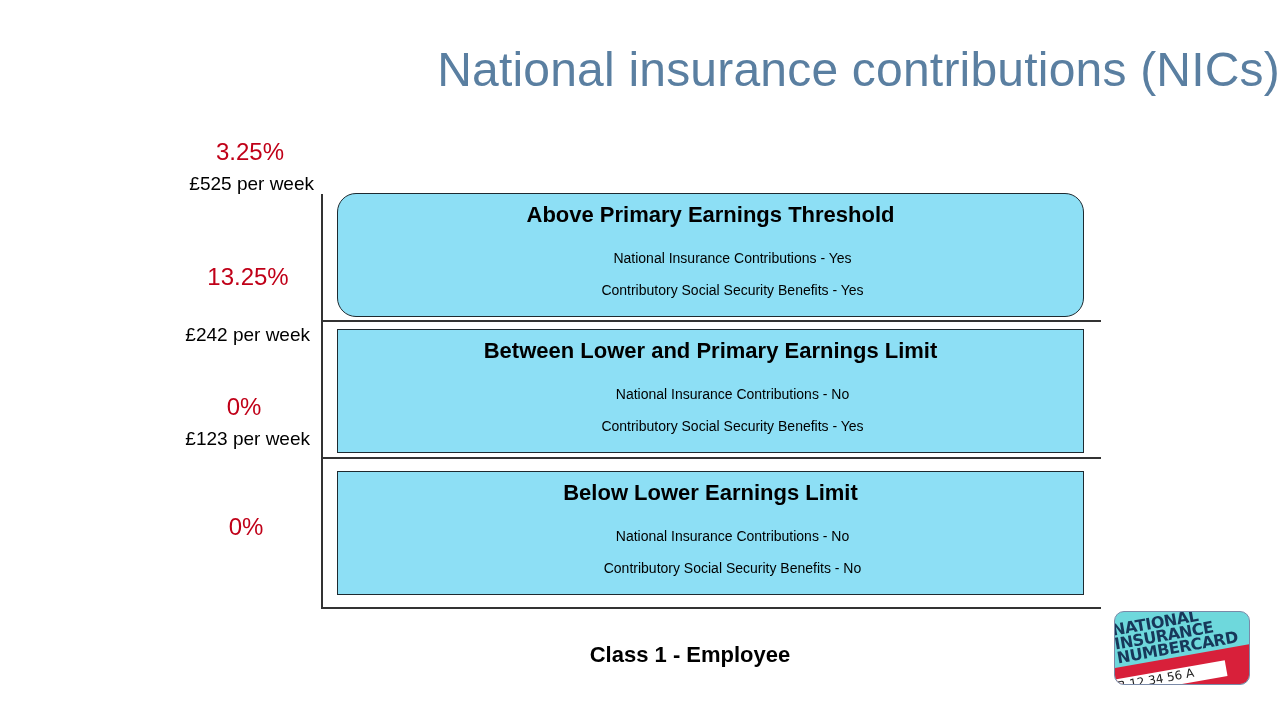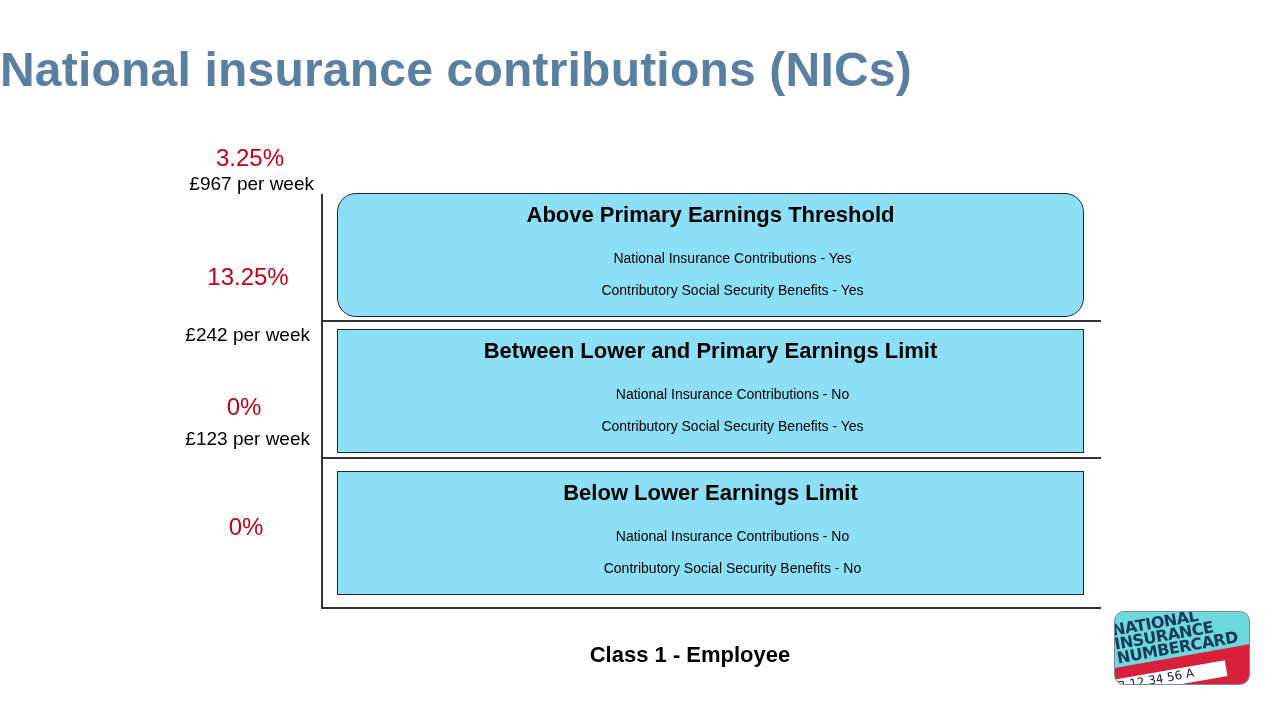--- a/index.html
+++ b/index.html
@@ -1,22 +1,22 @@
 <!DOCTYPE html>
 <html><head>
 <meta charset="utf-8">
 <style>
   html, body { margin: 0; padding: 0; }
   body {
     width: 1280px; height: 720px; background: #ffffff; position: relative; overflow: hidden;
     font-family: "Liberation Sans", "DejaVu Sans", sans-serif; color: #000;
   }
   .title {
-    position: absolute; left: 0; top: 42px; width: 1280px; text-align: left;
-    font-size: 48px; font-weight: bold; color: #5a7fa1; letter-spacing: 0.2px;
+    position: absolute; left: 0; top: 42px; width: 1280px; text-align: right;
+    font-size: 48px; font-weight: normal; color: #5a7fa1; letter-spacing: 0.2px;
   }
   .rate {
     position: absolute; width: 140px; text-align: center; color: #c00018;
     font-size: 24px;
   }
   .threshold {
     position: absolute; width: 150px; text-align: right; font-size: 19px; color: #000;
   }
   .axis-v {
     position: absolute; left: 321px; top: 194px; width: 2px; height: 415px; background: #333;
@@ -55,26 +55,26 @@
     position: absolute; left: -2px; top: 58px; width: 110px; height: 16px; background: #fff;
     transform: rotate(-10deg); font-size: 12px; color: #222; padding-left: 4px;
     font-family: "DejaVu Sans", sans-serif;
   }
 </style>
 </head>
 <body>
 
 <div class="title">National insurance contributions (NICs)</div>
 
-<div class="rate" style="left:180px; top:144px;">3.25%</div>
+<div class="rate" style="left:180px; top:138px;">3.25%</div>
 <div class="rate" style="left:178px; top:263px;">13.25%</div>
 <div class="rate" style="left:174px; top:393px;">0%</div>
 <div class="rate" style="left:176px; top:513px;">0%</div>
 
-<div class="threshold" style="left:164px; top:173px;">£967 per week</div>
+<div class="threshold" style="left:164px; top:173px;">£525 per week</div>
 <div class="threshold" style="left:160px; top:324px;">£242 per week</div>
 <div class="threshold" style="left:160px; top:428px;">£123 per week</div>
 
 <div class="axis-v"></div>
 <div class="hline" style="top:320px;"></div>
 <div class="hline" style="top:457px;"></div>
 <div class="hline" style="top:607px;"></div>
 
 <div class="band" style="top:193px; height:124px;border-radius:19px;">
   <div class="band-title">Above Primary Earnings Threshold</div>

